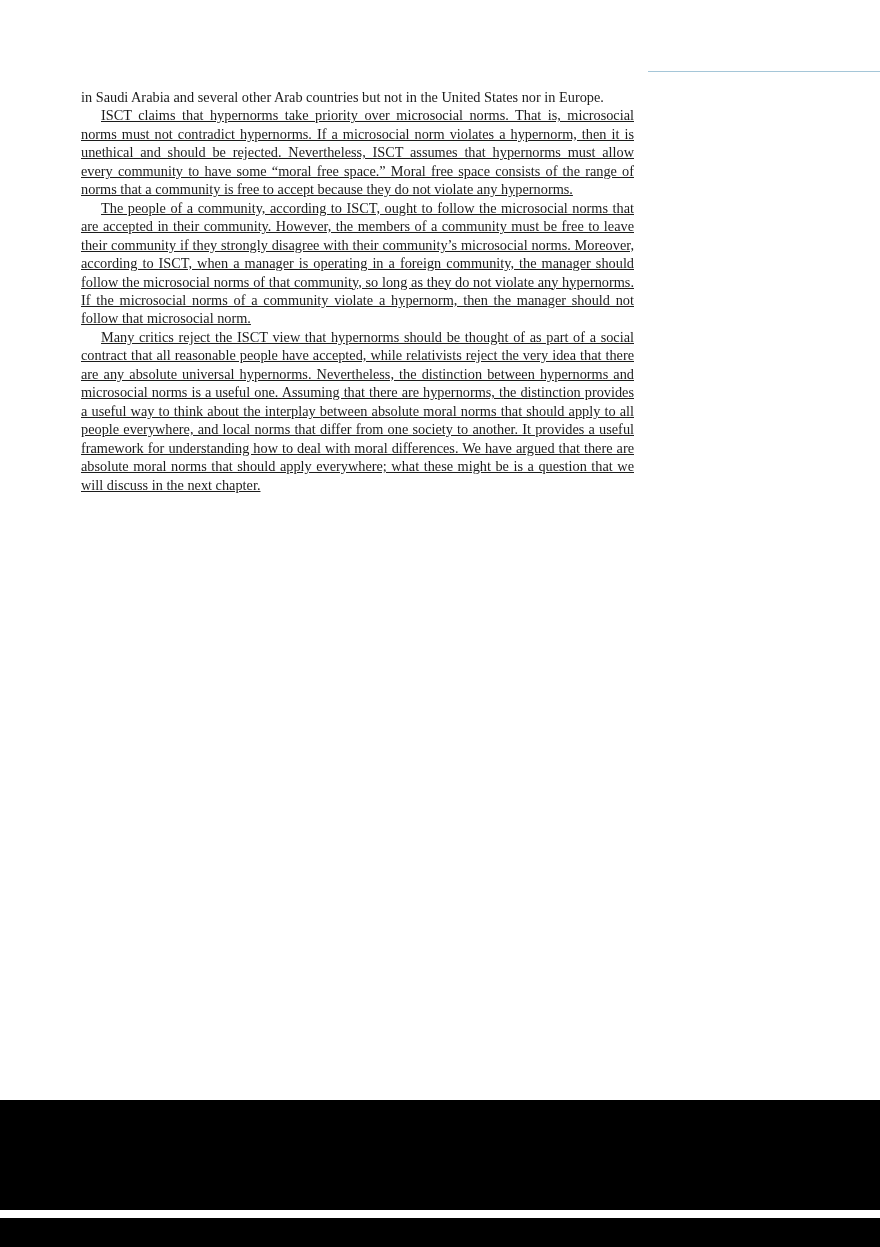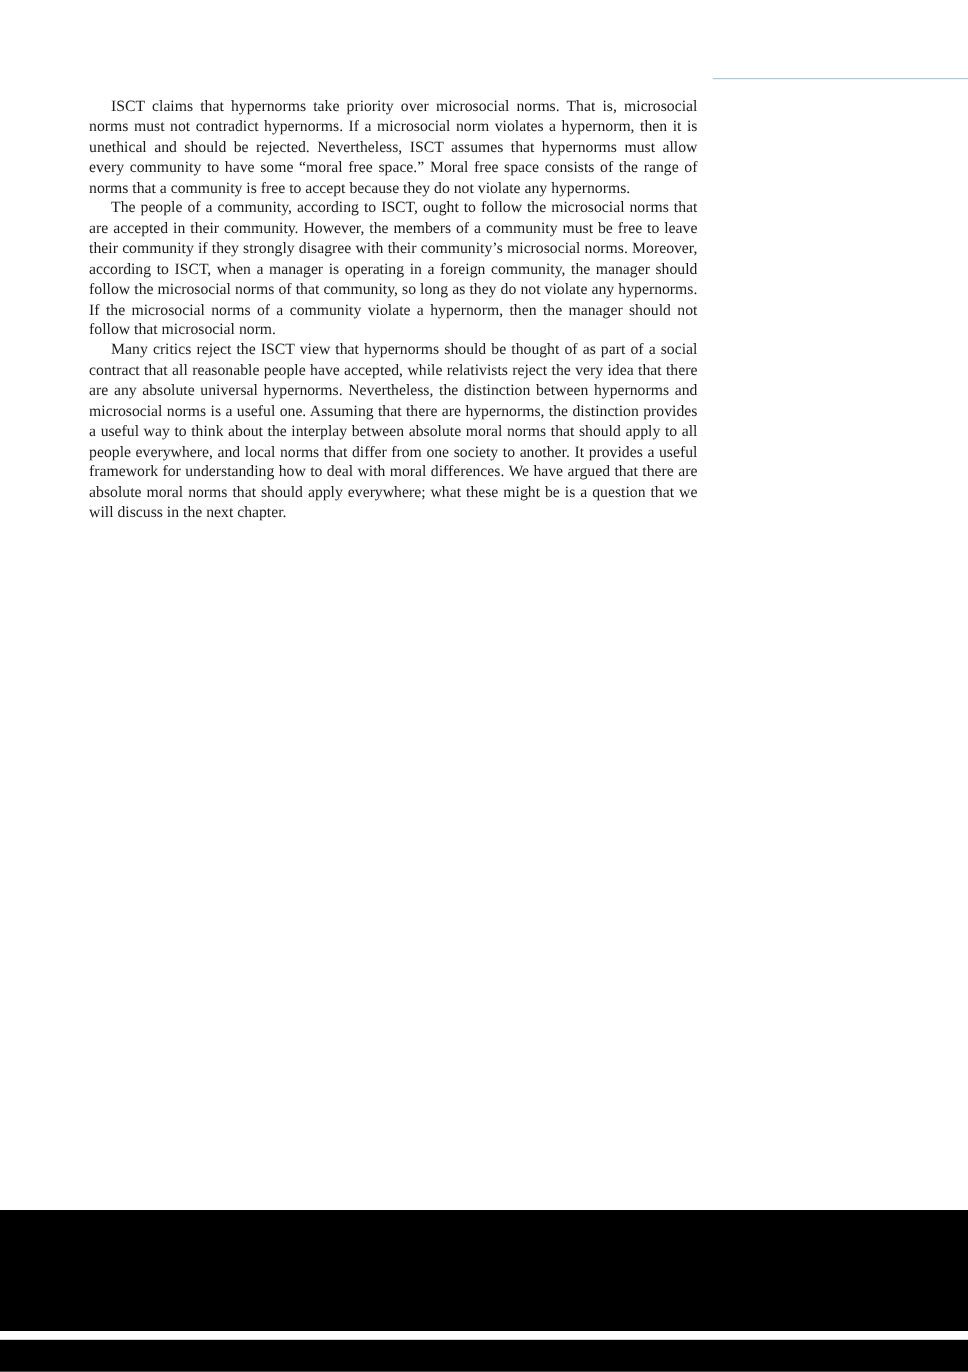--- a/index.html
+++ b/index.html
@@ -35,20 +35,21 @@
     font-size: 14.3px;
     line-height: 18.45px;
     text-align: justify;
   }
   .text-block p {
     margin: 0;
     padding: 0;
   }
   .text-block p.indent {
     text-indent: 20px;
+    text-decoration: underline;
   }
   .bottom-bar {
     position: absolute;
     left: 0;
     top: 1100px;
     width: 880px;
     height: 147px;
   }
   .bottom-white-line {
     position: absolute;
@@ -60,20 +61,21 @@
   }
 </style>
 </head>
 <body>
 
 <div class="page">
 
   <div class="header-rule" style="background: rgb(165, 198, 216);"></div>
 
   <div class="text-block">
+    <p>in Saudi Arabia and several other Arab countries but not in the United States nor in Europe.</p>
     <p class="indent">ISCT claims that hypernorms take priority over microsocial norms. That is, microsocial norms must not contradict hypernorms. If a microsocial norm violates a hypernorm, then it is unethical and should be rejected. Nevertheless, ISCT assumes that hypernorms must allow every community to have some “moral free space.” Moral free space consists of the range of norms that a community is free to accept because they do not violate any hypernorms.</p>
     <p class="indent">The people of a community, according to ISCT, ought to follow the microsocial norms that are accepted in their community. However, the members of a community must be free to leave their community if they strongly disagree with their community’s microsocial norms. Moreover, according to ISCT, when a manager is operating in a foreign community, the manager should follow the microsocial norms of that community, so long as they do not violate any hypernorms. If the microsocial norms of a community violate a hypernorm, then the manager should not follow that microsocial norm.</p>
     <p class="indent">Many critics reject the ISCT view that hypernorms should be thought of as part of a social contract that all reasonable people have accepted, while relativists reject the very idea that there are any absolute universal hypernorms. Nevertheless, the distinction between hypernorms and microsocial norms is a useful one. Assuming that there are hypernorms, the distinction provides a useful way to think about the interplay between absolute moral norms that should apply to all people everywhere, and local norms that differ from one society to another. It provides a useful framework for understanding how to deal with moral differences. We have argued that there are absolute moral norms that should apply everywhere; what these might be is a question that we will discuss in the next chapter.</p>
   </div>
 
   <div class="bottom-bar" style="background: rgb(0, 0, 0);">
     <div class="bottom-white-line"></div>
   </div>
 
 </div>

